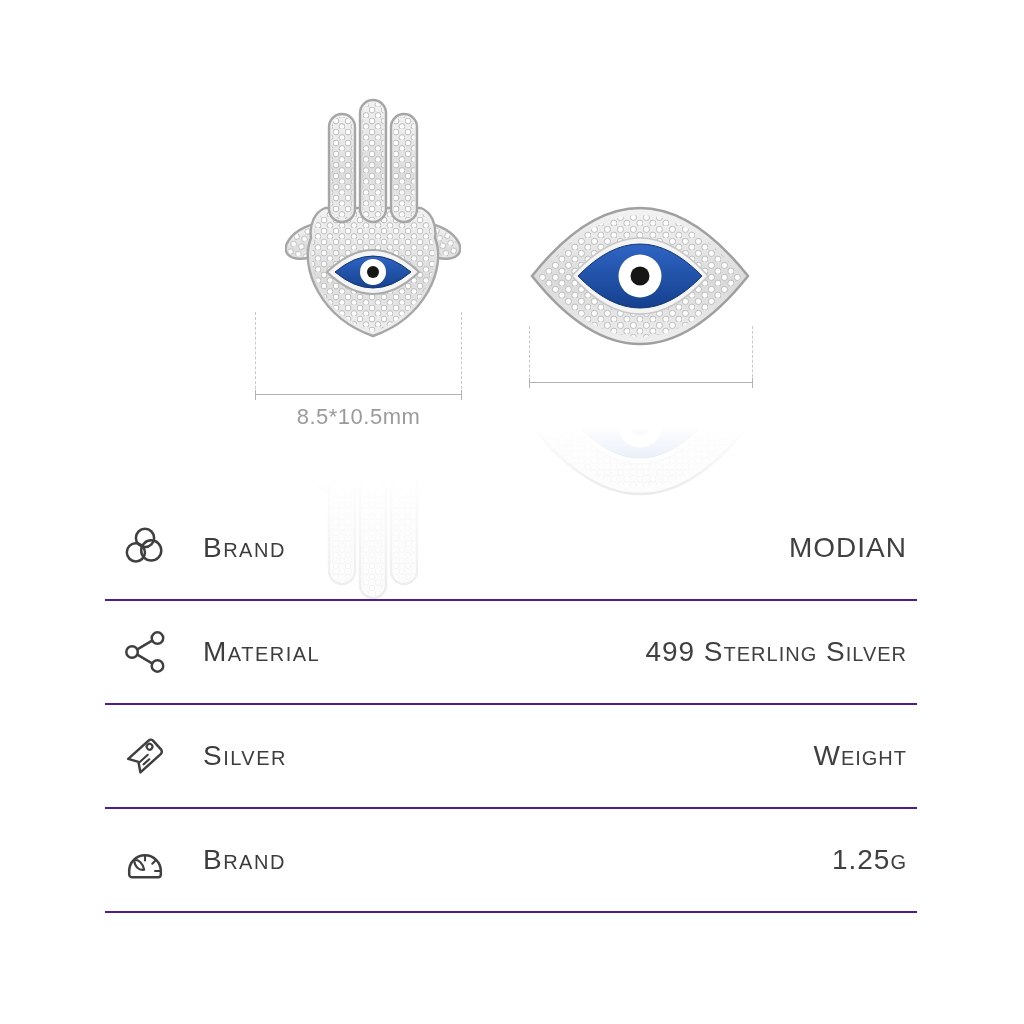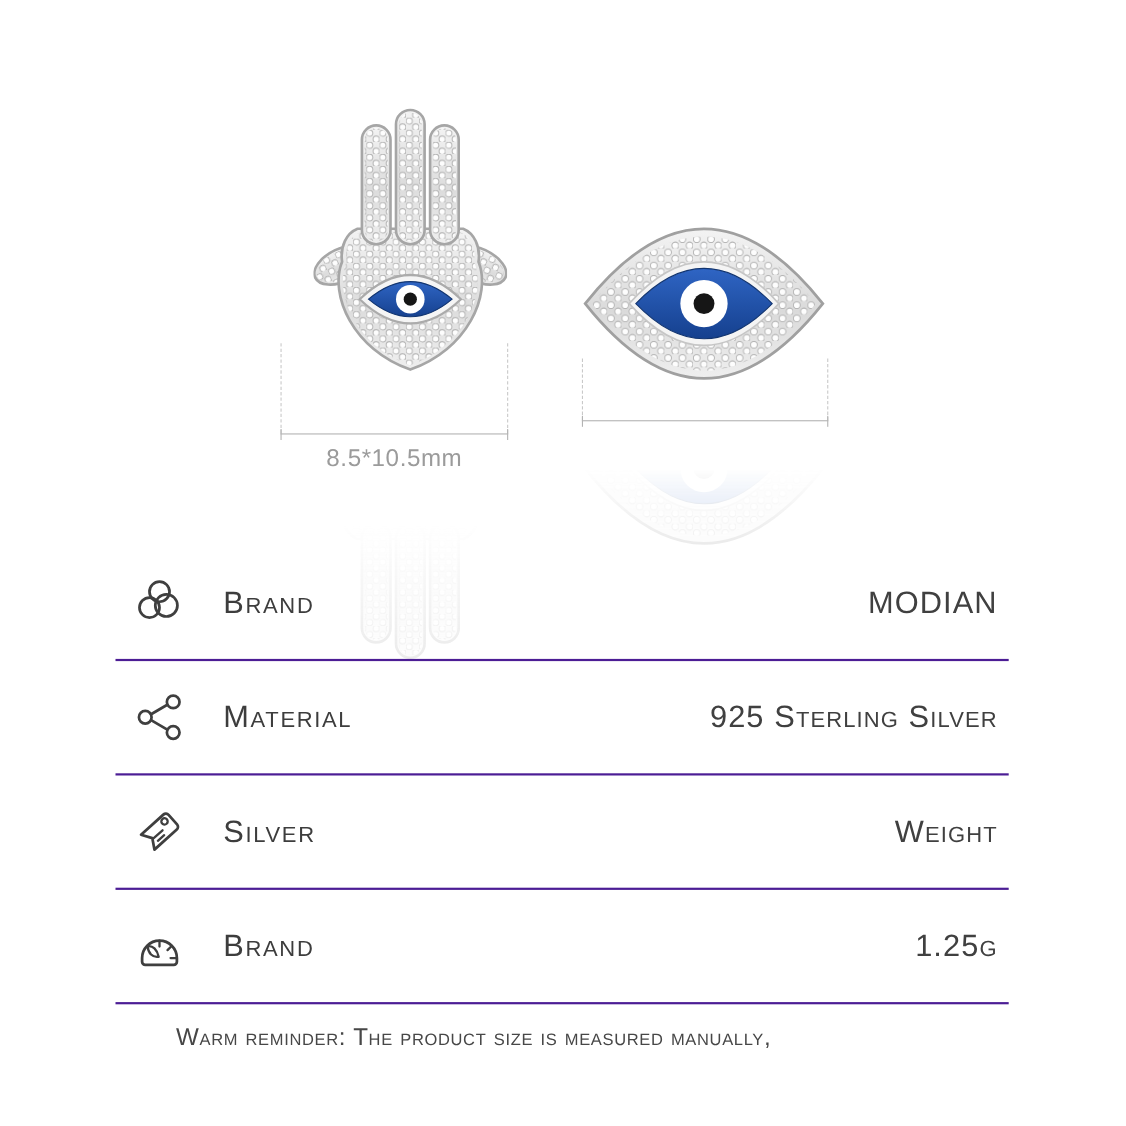--- a/index.html
+++ b/index.html
@@ -229,21 +229,21 @@
       <div class="spec-icon">
         <svg viewBox="0 0 48 48" fill="none" stroke="#3f3f3f" stroke-width="2.6" stroke-linecap="round" xmlns="http://www.w3.org/2000/svg">
           <circle cx="10.5" cy="24" r="6"></circle>
           <circle cx="37" cy="9.5" r="6"></circle>
           <circle cx="37" cy="38.5" r="6"></circle>
           <path d="M16 21.2 L31.4 12.2"></path>
           <path d="M16 26.8 L31.4 35.8"></path>
         </svg>
       </div>
       <span class="spec-label">Material</span>
-      <span class="spec-value">925 Sterling Silver</span>
+      <span class="spec-value">499 Sterling Silver</span>
     </div>
 
     <div class="spec-row">
       <div class="spec-icon">
         <svg viewBox="0 0 48 48" fill="none" stroke="#3f3f3f" stroke-width="2.6" stroke-linejoin="round" stroke-linecap="round" xmlns="http://www.w3.org/2000/svg">
           <g transform="rotate(-42 24 24)">
             <path d="M9 14.5 H37.5 A3.5 3.5 0 0 1 41 18 V30 A3.5 3.5 0 0 1 37.5 33.5 H9 L14.8 24 Z"></path>
             <circle cx="34" cy="20" r="3" stroke-width="2.2"></circle>
             <path d="M15 25 h12" stroke-width="2.2"></path>
             <path d="M17 29.5 h8" stroke-width="2.2"></path>
@@ -264,16 +264,15 @@
           <path d="M12.7 24.2 C17.5 23.2 21.8 27.5 23.2 34.2 C17.5 35.2 13.2 30.9 12.7 24.2 Z" stroke-width="2.2"></path>
         </svg>
       </div>
       <span class="spec-label">Brand</span>
       <span class="spec-value">1.25g</span>
     </div>
 
   </div>
 
   <div class="reminder">
-    <p>Warm reminder: The product size is measured manually,</p>
   </div>
 
 </div>
 
 </body></html>

